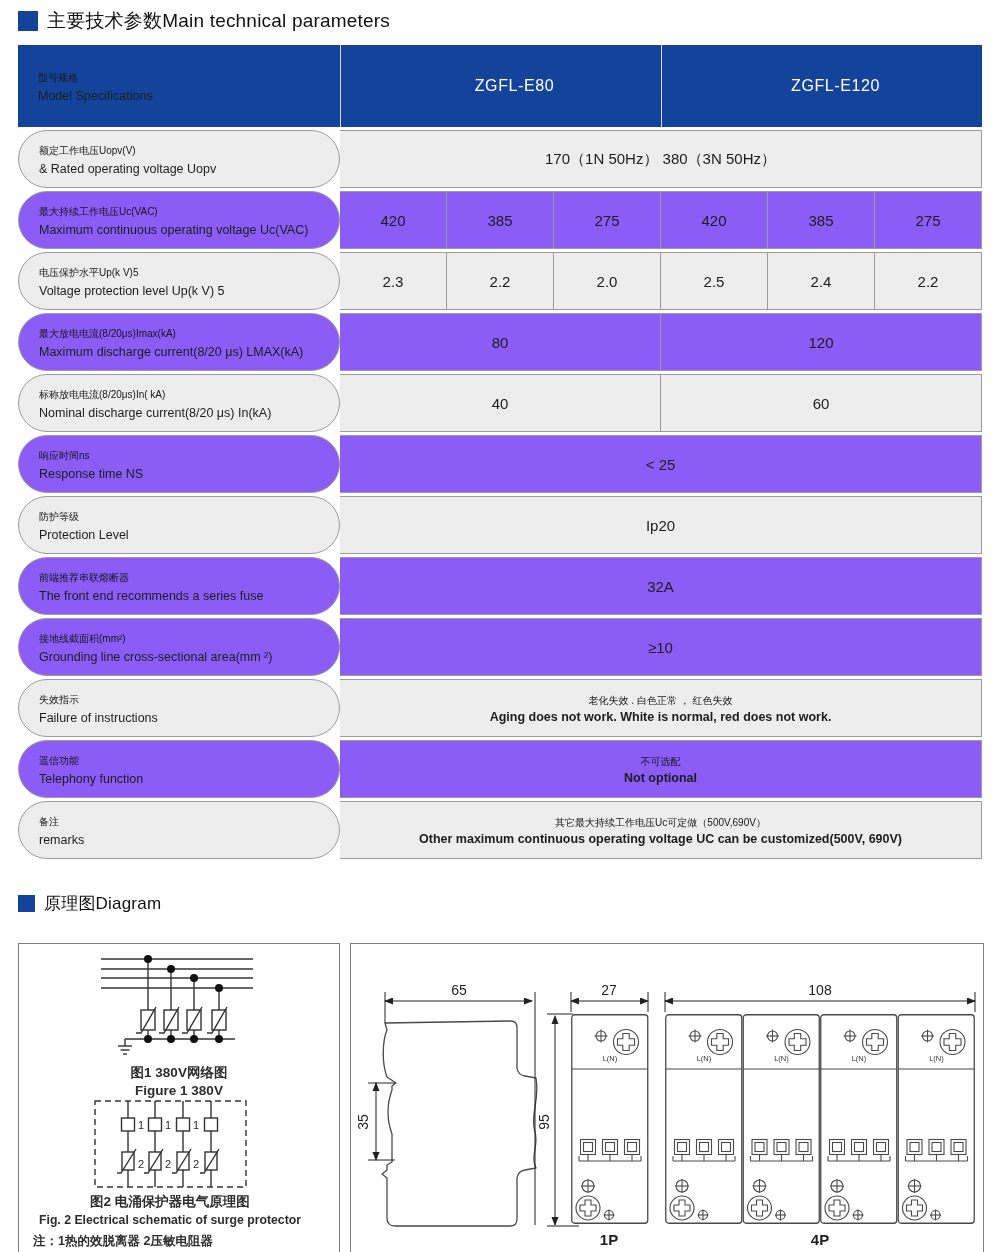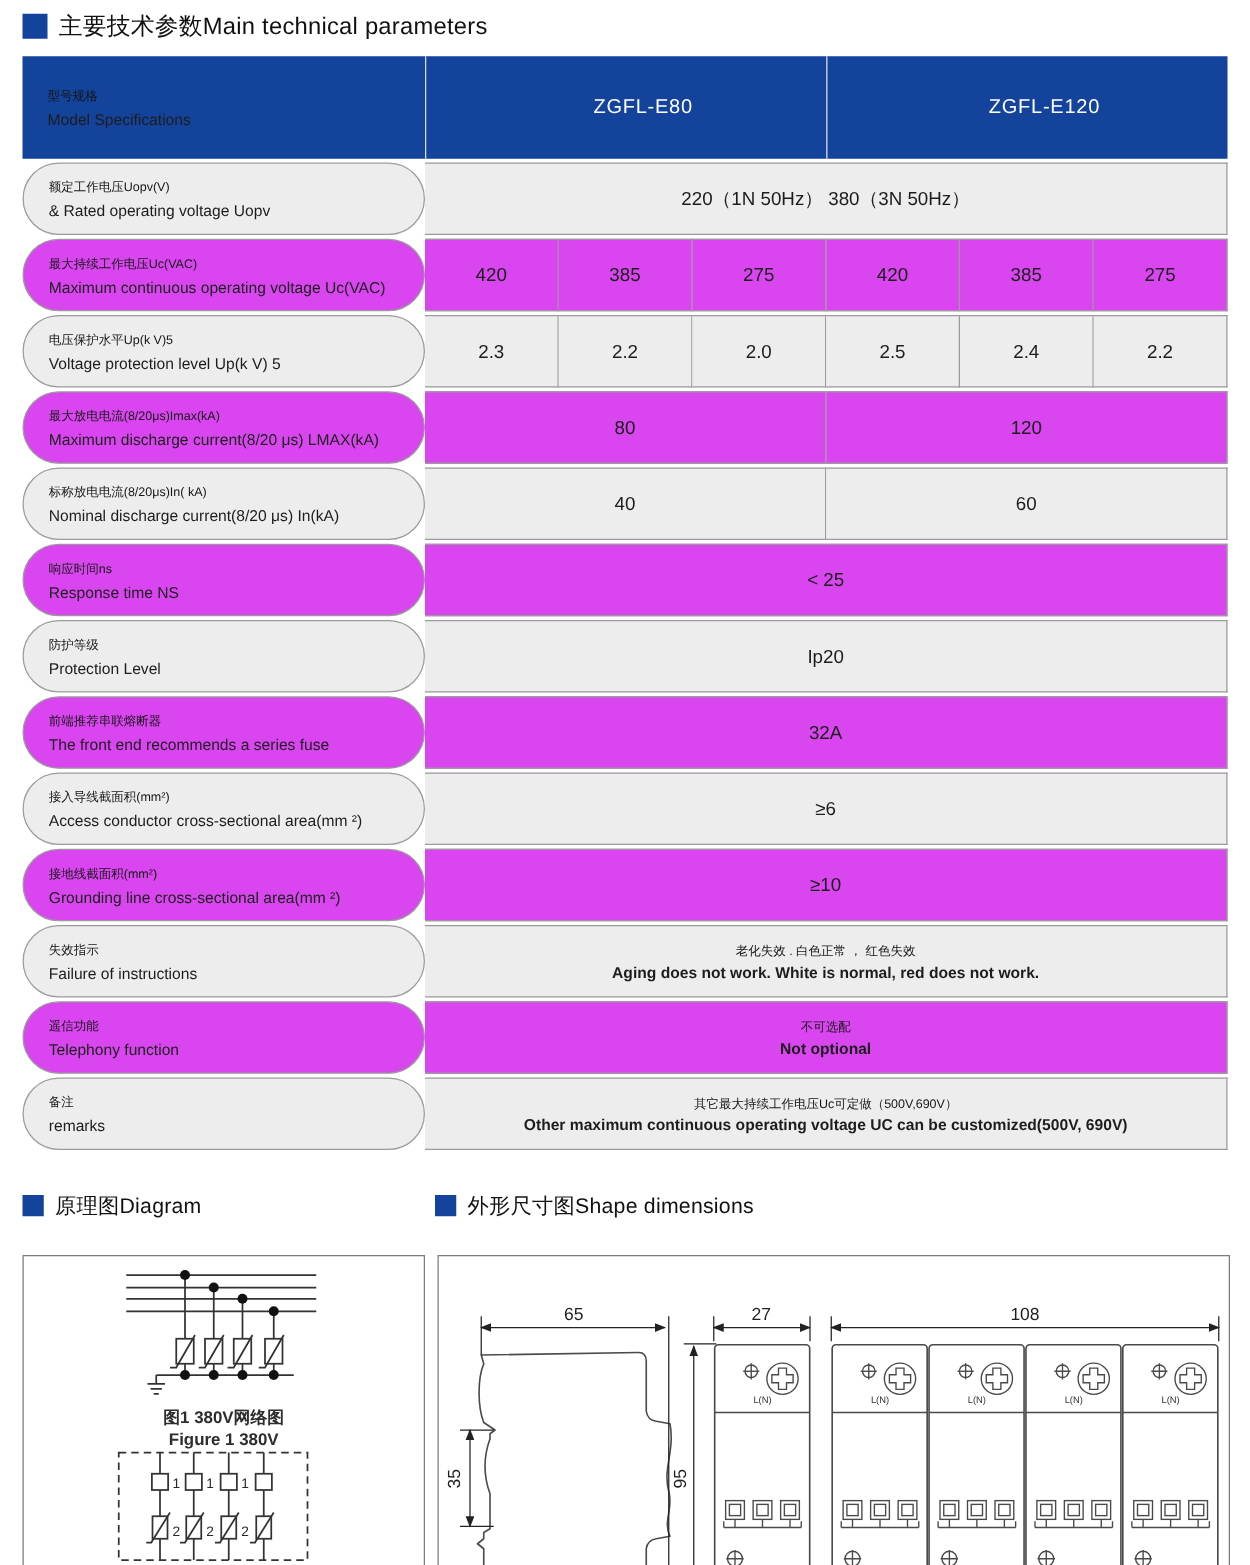--- a/index.html
+++ b/index.html
@@ -14,21 +14,21 @@
 
   
   table.spec{border-collapse:separate;border-spacing:0 3px;width:964px;table-layout:fixed;margin-top:8px;}
   table.spec th{background:#14439b;color:#fff;height:80px;font-weight:normal;vertical-align:middle;}
   table.spec th.model-label{text-align:left;padding-left:20px;}
   table.spec th.model-name{text-align:center;font-size:16px;letter-spacing:.6px;border-left:1px solid #d7dce6;padding-left:28px;}
   table.spec td{border-top:1px solid #9b9b9b;border-bottom:1px solid #9b9b9b;height:50px;vertical-align:middle;padding:0;}
   table.spec td.lbl{border-left:1px solid #9b9b9b;border-right:1px solid #9b9b9b;text-align:left;padding:3px 8px 3px 20px;border-radius:29px;}
   table.spec td.val{border-right:1px solid #9b9b9b;text-align:center;font-size:15px;color:#1d1d1d;}
   tr.alt td{background:#ededed;}
-  tr.plain td{background:#d946ef;}
+  tr.plain td{background:#8b5cf6;}
   .zh{font-size:10px;line-height:20px;color:#161616;}
   .en{font-size:12.5px;line-height:16px;color:#1d1d1d;}
   .val .zh{line-height:19px;}
   .val .en{line-height:15px;font-weight:bold;}
 
   
   .bottom-titles{display:flex;margin-top:30px;}
   .bottom-titles .t-left{width:330px;}
   .bottom-titles .t-right{flex:1;}
   .bottom-boxes{display:flex;margin-top:28px;align-items:flex-start;}
@@ -71,21 +71,21 @@
         <th class="model-name" colspan="3">ZGFL-E80</th>
         <th class="model-name" colspan="3">ZGFL-E120</th>
       </tr>
     </thead>
     <tbody>
       <tr class="alt">
         <td class="lbl">
           <div class="zh">额定工作电压Uopv(V)</div>
             <div class="en">&amp; Rated operating voltage Uopv</div>
         </td>
-        <td class="val" colspan="6">220（1N 50Hz） 380（3N 50Hz）</td>
+        <td class="val" colspan="6">170（1N 50Hz） 380（3N 50Hz）</td>
       </tr>
       <tr class="plain">
         <td class="lbl">
           <div class="zh">最大持续工作电压Uc(VAC)</div>
             <div class="en">Maximum continuous operating voltage Uc(VAC)</div>
         </td>
         <td class="val">420</td>
         <td class="val">385</td>
         <td class="val">275</td>
         <td class="val">420</td>
@@ -134,27 +134,20 @@
         </td>
         <td class="val" colspan="6">Ip20</td>
       </tr>
       <tr class="plain">
         <td class="lbl">
           <div class="zh">前端推荐串联熔断器</div>
             <div class="en">The front end recommends a series fuse</div>
         </td>
         <td class="val" colspan="6">32A</td>
       </tr>
-      <tr class="alt">
-        <td class="lbl">
-          <div class="zh">接入导线截面积(mm²)</div>
-            <div class="en">Access conductor cross-sectional area(mm ²)</div>
-        </td>
-        <td class="val" colspan="6">≥6</td>
-      </tr>
       <tr class="plain">
         <td class="lbl">
           <div class="zh">接地线截面积(mm²)</div>
             <div class="en">Grounding line cross-sectional area(mm ²)</div>
         </td>
         <td class="val" colspan="6">≥10</td>
       </tr>
       <tr class="alt">
         <td class="lbl">
           <div class="zh">失效指示</div>
@@ -185,24 +178,20 @@
             <div class="en">Other maximum continuous operating voltage UC can be customized(500V, 690V)</div>
         </td>
       </tr>
     </tbody>
   </table>
 
   <div class="bottom-titles">
     <div class="t-left sec-title small">
       <span class="bullet"></span>
       <span>原理图Diagram</span>
-    </div>
-    <div class="t-right sec-title small">
-      <span class="bullet"></span>
-      <span>外形尺寸图Shape dimensions</span>
     </div>
   </div>
 
   <div class="bottom-boxes">
 
     <div class="dia-box">
       <svg viewBox="0 0 320 325" width="320" height="325">
         <g stroke="#333" stroke-width="1.4" fill="none">
           <line x1="82" y1="15" x2="234" y2="15"></line>
           <line x1="82" y1="25" x2="234" y2="25"></line>

